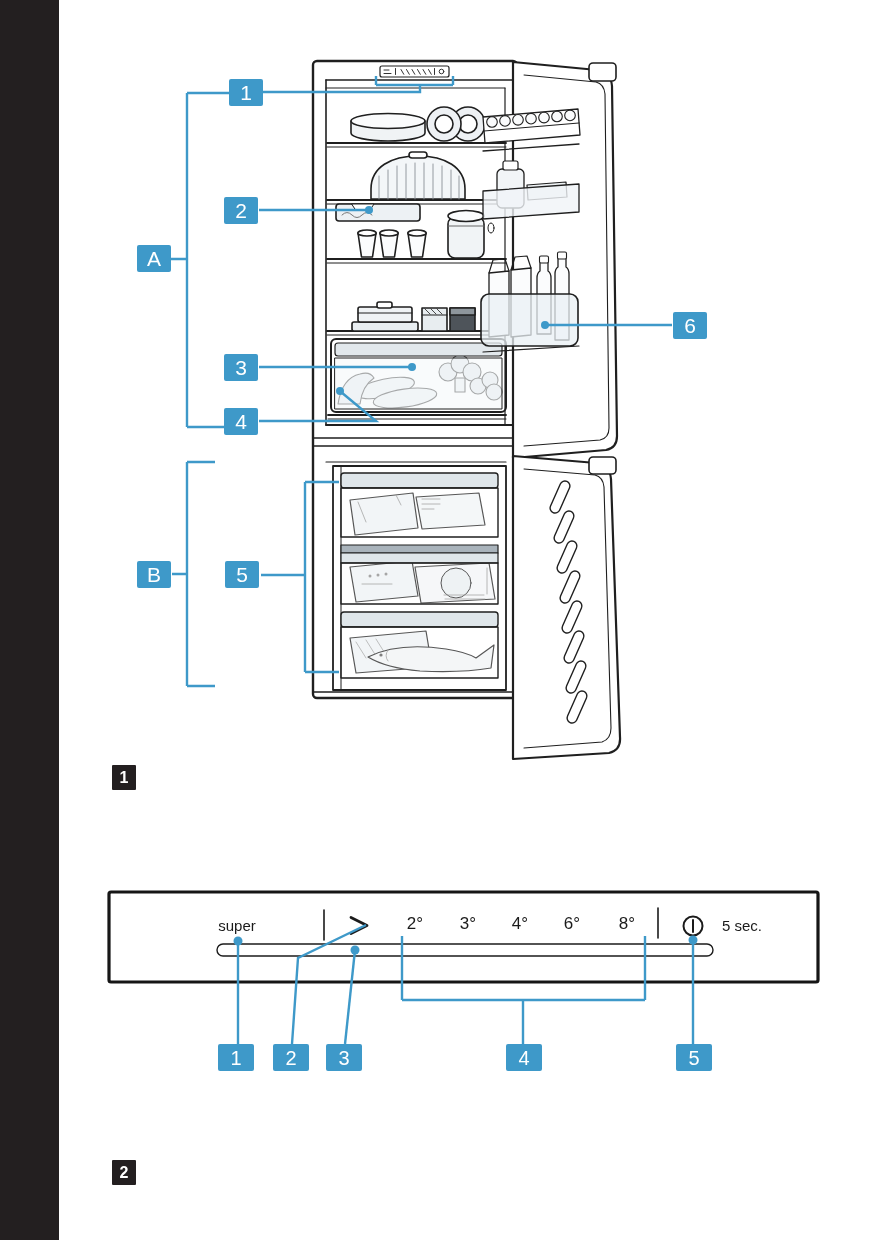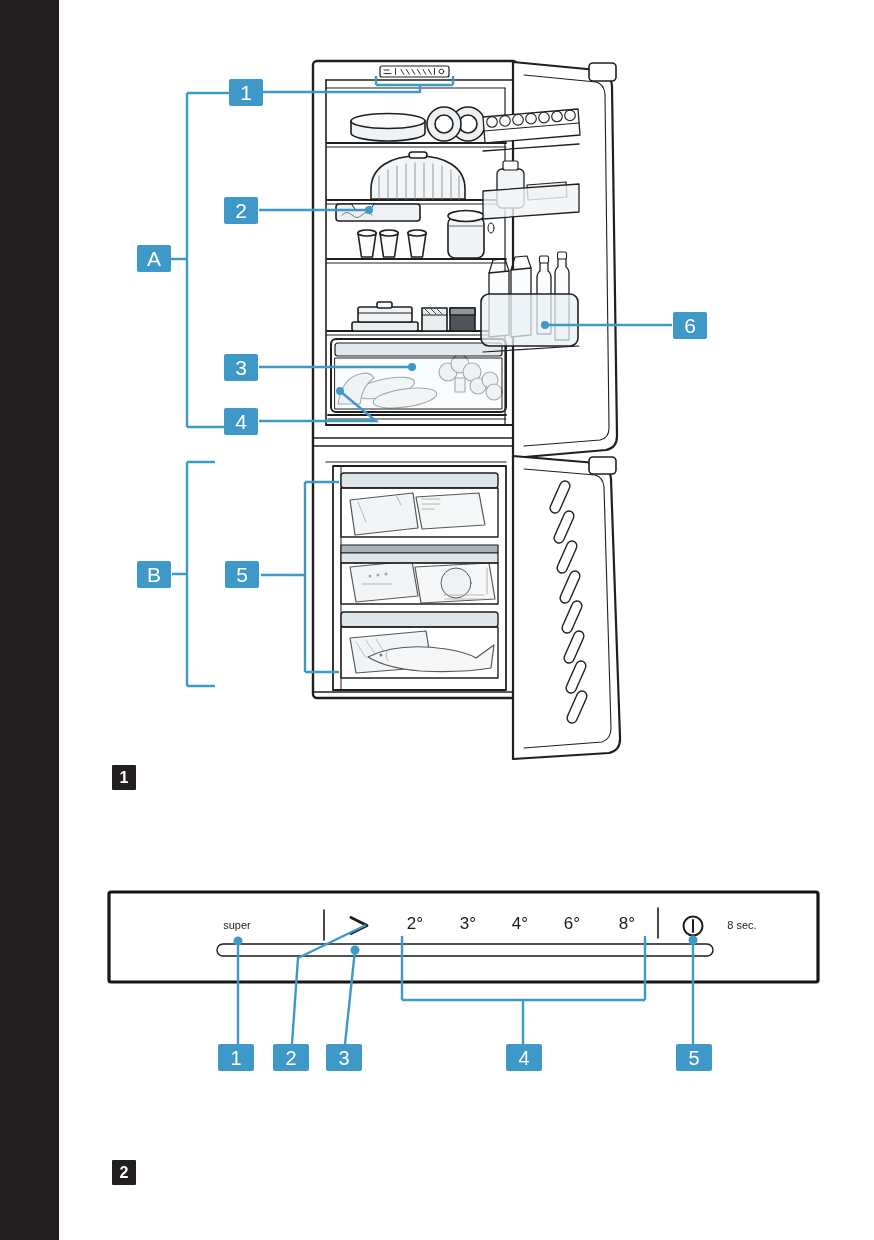--- a/index.html
+++ b/index.html
@@ -9,21 +9,21 @@
   svg.layer{position:absolute;left:0;top:0;z-index:1;}
   .co-box{position:absolute;z-index:3;width:34px;height:27px;background:#3e99c9;color:#fff;
           display:flex;align-items:center;justify-content:center;font-size:21px;font-weight:400;
           border-radius:2px;line-height:1;}
   .co-box.sm{width:36px;height:27px;font-size:20px;}
   .fig-marker{position:absolute;z-index:3;width:24px;height:25px;background:#231f20;color:#fff;
           display:flex;align-items:center;justify-content:center;font-size:16px;font-weight:700;
           border-radius:1px;}
   .ptext{position:absolute;z-index:2;color:#1b1b1b;white-space:nowrap;transform:translate(-50%,-55%);}
   .ptext.deg{font-size:17px;}
-  .ptext.word{font-size:11px;}
+  .ptext.word{font-size:15px;}
 </style>
 </head>
 <body>
 
 <div id="page">
   <div id="sidebar"></div>
 
   <svg class="layer" width="874" height="1240" viewBox="0 0 874 1240">
 
     <g stroke="#1f1f1f" fill="none" stroke-width="1.6" stroke-linecap="round" stroke-linejoin="round">
@@ -258,21 +258,21 @@
   <div class="co-box" style="left:673px;top:312px;">6</div>
 
   <div class="fig-marker" style="left:112px;top:765px;">1</div>
 
   <span class="ptext word" style="left:237px;top:926px;">super</span>
   <span class="ptext deg" style="left:415px;top:925px;">2°</span>
   <span class="ptext deg" style="left:468px;top:925px;">3°</span>
   <span class="ptext deg" style="left:520px;top:925px;">4°</span>
   <span class="ptext deg" style="left:572px;top:925px;">6°</span>
   <span class="ptext deg" style="left:627px;top:925px;">8°</span>
-  <span class="ptext word" style="left:742px;top:926px;">8 sec.</span>
+  <span class="ptext word" style="left:742px;top:926px;">5 sec.</span>
 
   <div class="co-box sm" style="left:218px;top:1044px;">1</div>
   <div class="co-box sm" style="left:273px;top:1044px;">2</div>
   <div class="co-box sm" style="left:326px;top:1044px;">3</div>
   <div class="co-box sm" style="left:506px;top:1044px;">4</div>
   <div class="co-box sm" style="left:676px;top:1044px;">5</div>
 
   <div class="fig-marker" style="left:112px;top:1160px;">2</div>
 </div>
 

